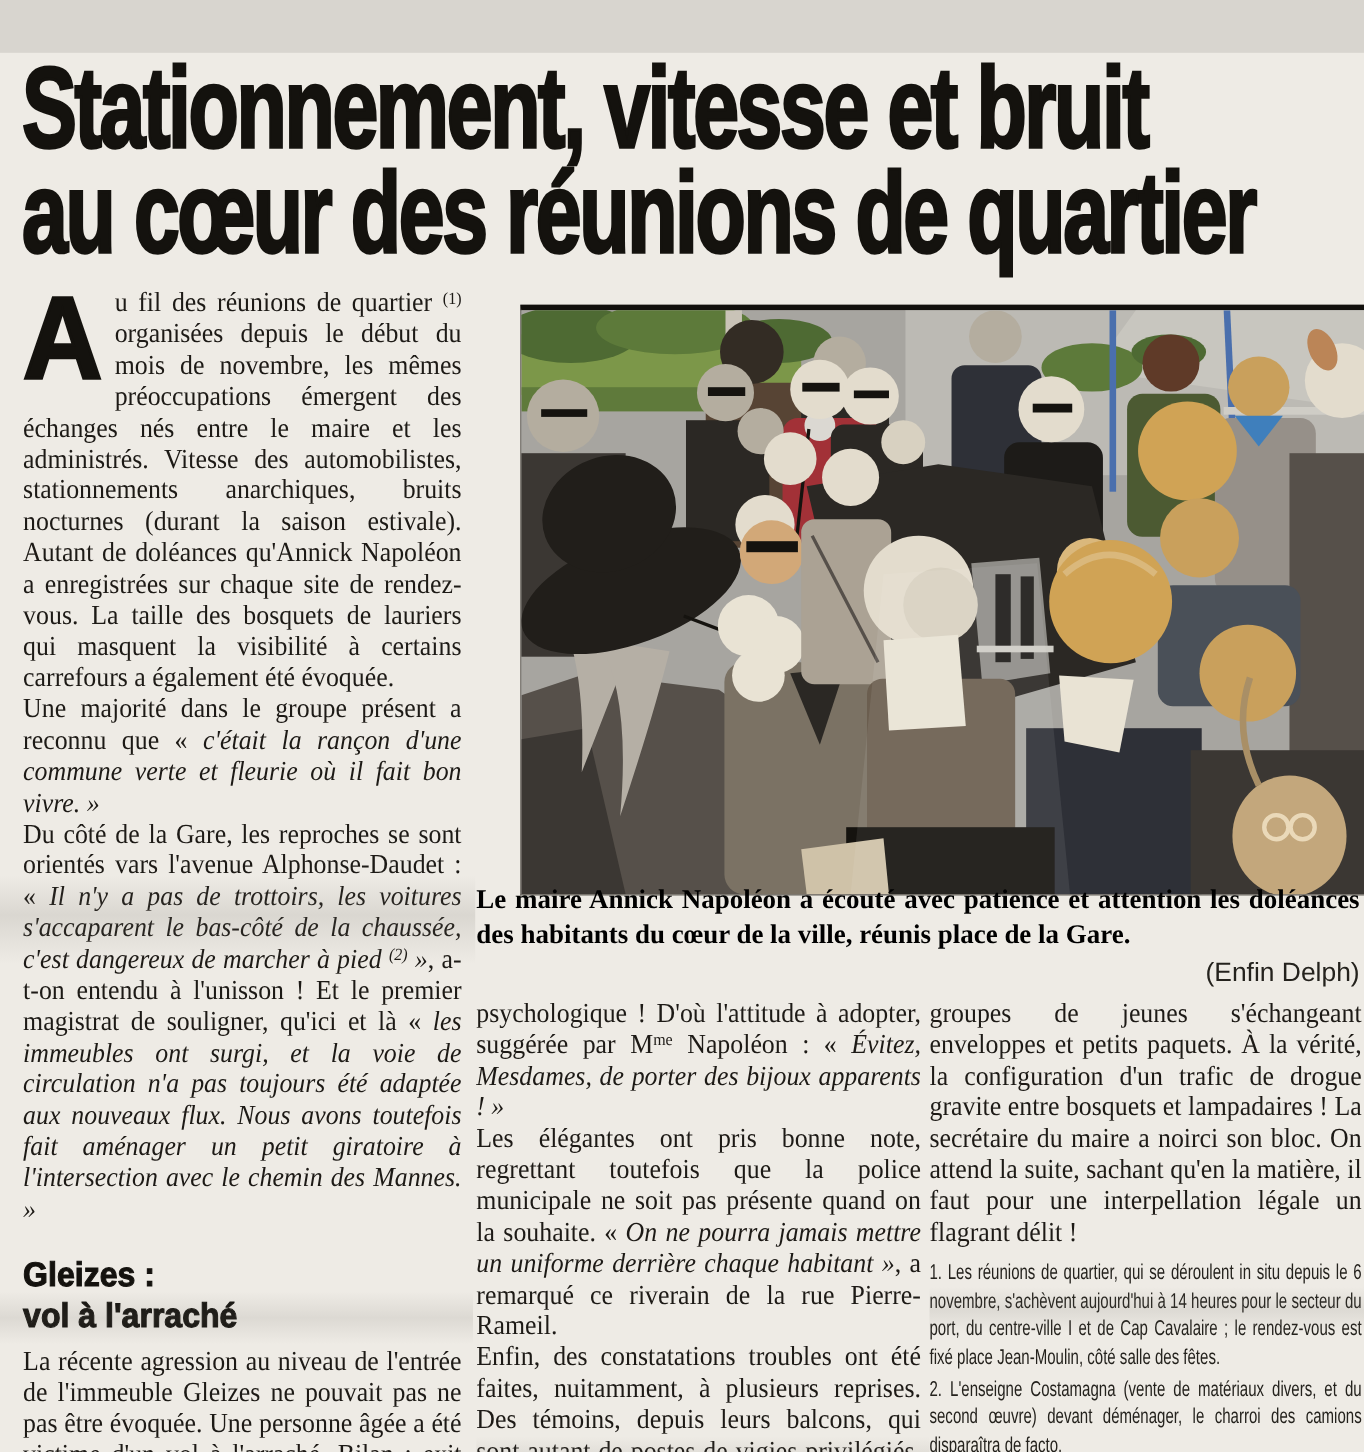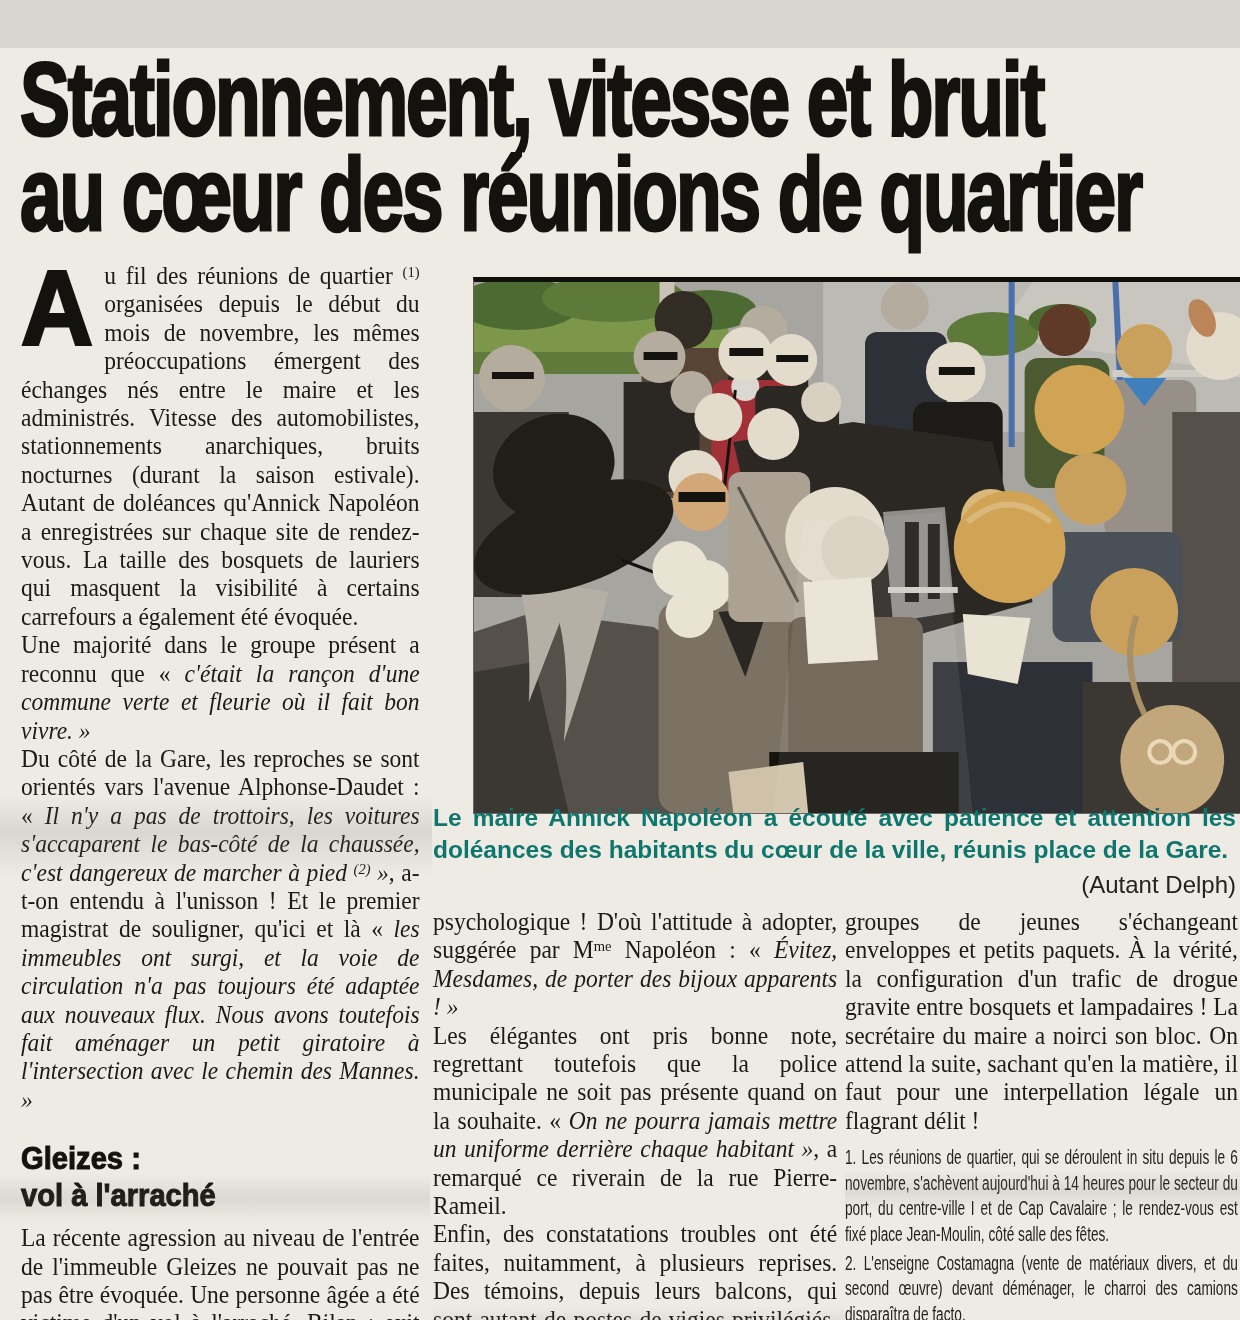--- a/index.html
+++ b/index.html
@@ -27,22 +27,22 @@
            font-size:31px;line-height:37px;color:#14120e;-webkit-text-stroke:1px #14120e;}
 
   
   .photo{position:absolute;left:433px;top:213px;width:803px;height:537px;box-sizing:border-box;
          border-top:5px solid #12100d;border-left:1px solid #6a665f;border-right:1px solid #6a665f;
          border-bottom:1px solid #6a665f;background:#a7a5a0;}
   .photo svg{display:block;width:100%;height:100%;}
 
   
   .caption{position:absolute;left:433px;top:754px;width:803px;margin:0;}
-  .cap-text{margin:0;font-family:Liberation Sans, sans-serif;font-weight:700;font-size:24.5px;
-            line-height:32px;text-align:justify;color:#0f766e;}
+  .cap-text{margin:0;font-family:Liberation Serif, serif;font-weight:700;font-size:24.5px;
+            line-height:32px;text-align:justify;color:#000000;}
   .cap-credit{margin:4px 0 0 0;font-family:"Liberation Sans",sans-serif;font-weight:400;
               font-size:24px;line-height:30px;text-align:right;color:#24221d;}
 
   
   .footnotes{margin-top:10px;width:561px;transform:scaleX(0.745);transform-origin:0 0;
              font-family:"Liberation Sans",sans-serif;font-size:19.5px;line-height:25.6px;
              color:#24221d;text-align:justify;}
   .footnotes .para{margin:0 0 3px 0;}
 
   
@@ -230,21 +230,21 @@
         <rect x="296" y="470" width="190" height="61" fill="#15130f"></rect>
         <polygon points="255,490 330,480 335,531 260,531" fill="#cfc2a8"></polygon>
       </g>
 
       <polygon points="330,240 470,230 500,531 300,531" opacity="0.08" fill="#ffffff"></polygon>
     </svg>
   </figure>
 
   <figcaption class="caption">
     <p class="cap-text">Le maire Annick Napoléon a écouté avec patience et attention les doléances des habitants du cœur de la ville, réunis place de la Gare.</p>
-    <p class="cap-credit">(Autant Delph)</p>
+    <p class="cap-credit">(Enfin Delph)</p>
   </figcaption>
 
   <section class="col col-mid">
       <p class="para"><span>psychologique ! D'où l'attitude à adopter, suggérée par M</span><sup>me</sup><span> Napoléon : « </span><span class="i">Évitez, Mesdames, de porter des bijoux apparents ! »</span></p>
       <p class="para"><span>Les élégantes ont pris bonne note, regrettant toutefois que la police municipale ne soit pas présente quand on la souhaite. « </span><span class="i">On ne pourra jamais mettre un uniforme derrière chaque habitant »</span><span>, a remarqué ce riverain de la rue Pierre-Rameil.</span></p>
       <p class="para"><span>Enfin, des constatations troubles ont été faites, nuitamment, à plusieurs reprises. Des témoins, depuis leurs balcons, qui sont autant de postes de vigies privilégiés, ont observé des</span></p>
     </section>
 
   <section class="col col-right">
     <div>

